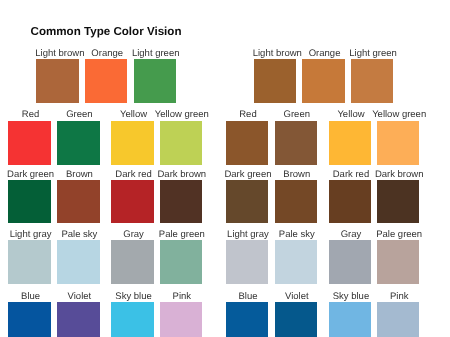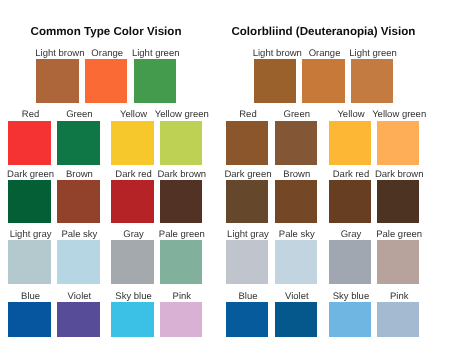--- a/index.html
+++ b/index.html
@@ -157,21 +157,20 @@
         <span class="cell-label" style="top:275.6px;margin-left:1px">Sky blue</span>
         <div class="swatch" style="top: 285.8px; width: 42.4px; height: 43.8px; background-color: rgb(59, 193, 230);"></div>
       </div>
       <div class="cell" style="left:159.6px;width:42.4px">
         <span class="cell-label" style="top:275.6px;margin-left:1px">Pink</span>
         <div class="swatch" style="top: 285.8px; width: 42.4px; height: 43.8px; background-color: rgb(217, 177, 213);"></div>
       </div>
     </div>
   </section>
   <section class="panel" style="left:217.4px;width:218px">
-    <h2 class="panel-title" style="top:9.6px;margin-left:-3px">Colorbliind (Deuteranopia) Vision</h2>
     <div class="swatch-row">
       <div class="cell" style="left:36.2px;width:42.4px">
         <span class="cell-label" style="top:33.3px;margin-left:2.5px">Light brown</span>
         <div class="swatch" style="top: 43px; width: 42.4px; height: 44px; background-color: rgb(155, 97, 45);"></div>
       </div>
       <div class="cell" style="left:85px;width:42.4px">
         <span class="cell-label" style="top:33.3px;margin-left:1px">Orange</span>
         <div class="swatch" style="top: 43px; width: 42.4px; height: 44px; background-color: rgb(198, 121, 57);"></div>
       </div>
       <div class="cell" style="left:133.5px;width:42.4px">

